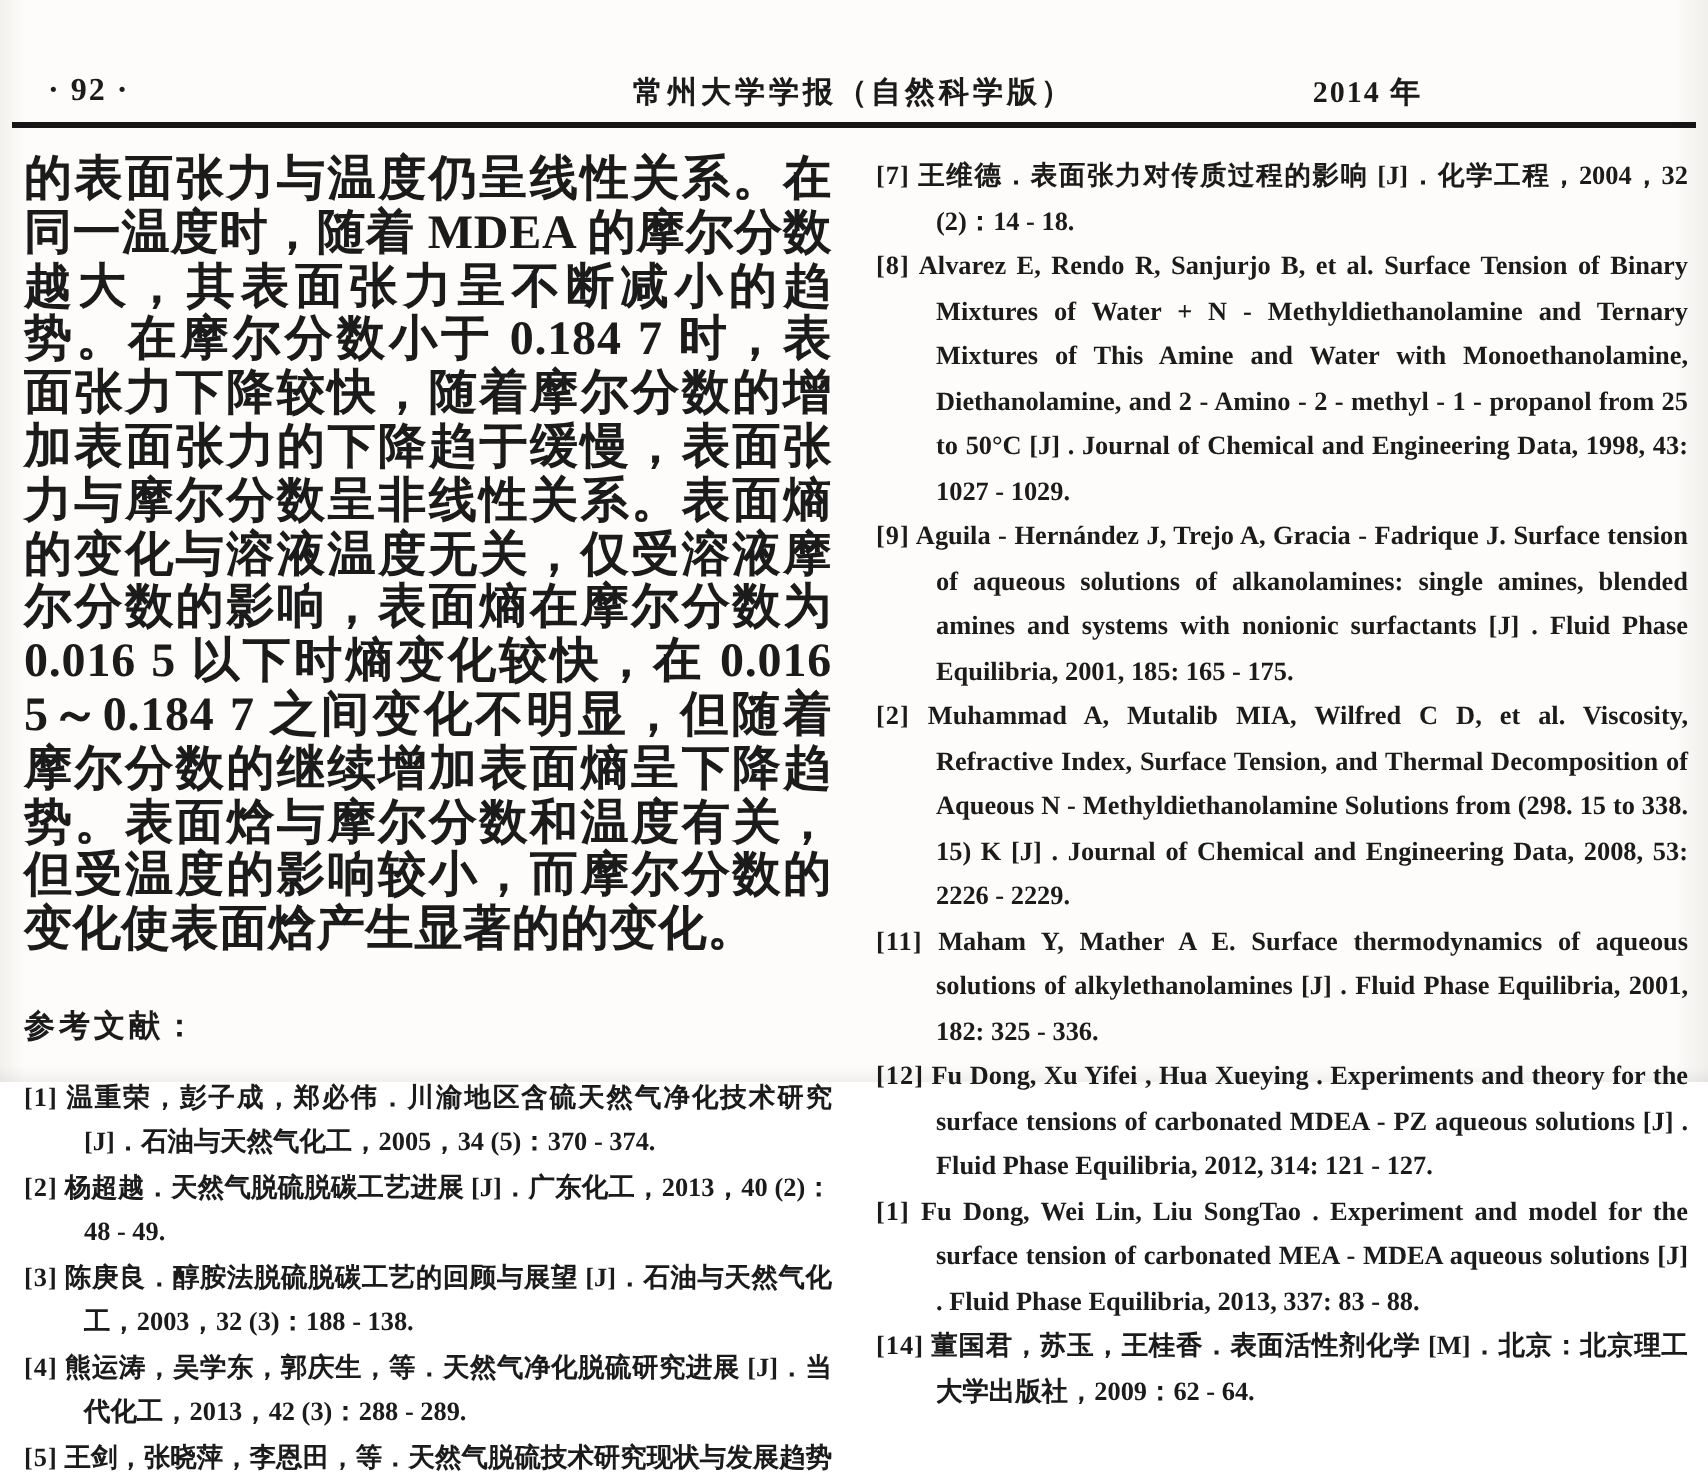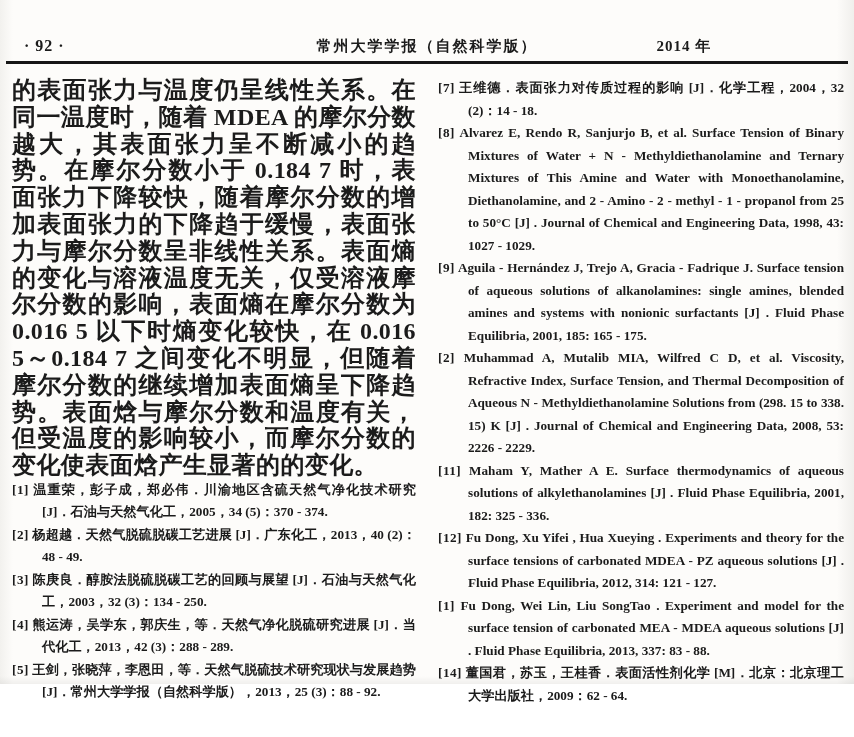--- a/index.html
+++ b/index.html
@@ -1,18 +1,18 @@
 <!DOCTYPE html>
 <html><head>
 <meta charset="utf-8">
 <style>
   html,body{margin:0;padding:0;}
   body{width:854px;height:737px;overflow:hidden;}
   .page{
-    position:relative;width:854px;height:684px;box-sizing:border-box;
+    position:relative;width:854px;height:541px;box-sizing:border-box;
     background:linear-gradient(90deg,#f2f1ee 0,#fdfcfa 1.5%,#fdfcfa 98%,#f0efec 100%),
                #fcfbf8;
     color:#1b1b1b;
     font-family:"Liberation Serif","DejaVu Serif",serif;
   }
   .page::after{ 
     content:"";position:absolute;left:0;right:0;bottom:0;height:8px;
     background:linear-gradient(180deg,rgba(0,0,0,0) 0,rgba(0,0,0,0.05) 100%);
     pointer-events:none;
   }
@@ -52,24 +52,25 @@
   <div class="header">
     <div class="hdr-left">· 92 ·</div>
     <div class="hdr-center">常州大学学报（自然科学版）</div>
     <div class="hdr-right">2014 年</div>
   </div>
   <div class="rule"></div>
 
   <div class="columns">
     <div class="col">
       <p class="body-para">的表面张力与温度仍呈线性关系。在同一温度时，随着 MDEA 的摩尔分数越大，其表面张力呈不断减小的趋势。在摩尔分数小于 0.184 7 时，表面张力下降较快，随着摩尔分数的增加表面张力的下降趋于缓慢，表面张力与摩尔分数呈非线性关系。表面熵的变化与溶液温度无关，仅受溶液摩尔分数的影响，表面熵在摩尔分数为 0.016 5 以下时熵变化较快，在 0.016 5～0.184 7 之间变化不明显，但随着摩尔分数的继续增加表面熵呈下降趋势。表面焓与摩尔分数和温度有关，但受温度的影响较小，而摩尔分数的变化使表面焓产生显著的的变化。</p>
+      <h3 class="refs-heading">参考文献：</h3>
       <div class="refs">
           <div class="ref-item"><span class="ref-label">[1]</span><span class="ref-text"> 温重荣，彭子成，郑必伟．川渝地区含硫天然气净化技术研究 [J]．石油与天然气化工，2005，34 (5)：370 - 374.</span></div>
           <div class="ref-item"><span class="ref-label">[2]</span><span class="ref-text"> 杨超越．天然气脱硫脱碳工艺进展 [J]．广东化工，2013，40 (2)：48 - 49.</span></div>
-          <div class="ref-item"><span class="ref-label">[3]</span><span class="ref-text"> 陈庚良．醇胺法脱硫脱碳工艺的回顾与展望 [J]．石油与天然气化工，2003，32 (3)：134 - 250.</span></div>
+          <div class="ref-item"><span class="ref-label">[3]</span><span class="ref-text"> 陈庚良．醇胺法脱硫脱碳工艺的回顾与展望 [J]．石油与天然气化工，2003，32 (3)：188 - 138.</span></div>
           <div class="ref-item"><span class="ref-label">[4]</span><span class="ref-text"> 熊运涛，吴学东，郭庆生，等．天然气净化脱硫研究进展 [J]．当代化工，2013，42 (3)：288 - 289.</span></div>
           <div class="ref-item"><span class="ref-label">[5]</span><span class="ref-text"> 王剑，张晓萍，李恩田，等．天然气脱硫技术研究现状与发展趋势 [J]．常州大学学报（自然科学版），2013，25 (3)：88 - 92.</span></div>
         </div>
     </div>
     <div class="col">
       <div class="refs refs-right">
           <div class="ref-item"><span class="ref-label">[7]</span><span class="ref-text"> 王维德．表面张力对传质过程的影响 [J]．化学工程，2004，32 (2)：14 - 18.</span></div>
           <div class="ref-item"><span class="ref-label">[8]</span><span class="ref-text"> Alvarez E, Rendo R, Sanjurjo B, et al. Surface Tension of Binary Mixtures of Water + N - Methyldiethanolamine and Ternary Mixtures of This Amine and Water with Monoethanolamine, Diethanolamine, and 2 - Amino - 2 - methyl - 1 - propanol from 25 to 50°C [J] . Journal of Chemical and Engineering Data, 1998, 43: 1027 - 1029.</span></div>
           <div class="ref-item"><span class="ref-label">[9]</span><span class="ref-text"> Aguila - Hernández J, Trejo A, Gracia - Fadrique J. Surface tension of aqueous solutions of alkanolamines: single amines, blended amines and systems with nonionic surfactants [J] . Fluid Phase Equilibria, 2001, 185: 165 - 175.</span></div>
           <div class="ref-item"><span class="ref-label">[2]</span><span class="ref-text"> Muhammad A, Mutalib MIA, Wilfred C D, et al. Viscosity, Refractive Index, Surface Tension, and Thermal Decomposition of Aqueous N - Methyldiethanolamine Solutions from (298. 15 to 338. 15) K [J] . Journal of Chemical and Engineering Data, 2008, 53: 2226 - 2229.</span></div>

